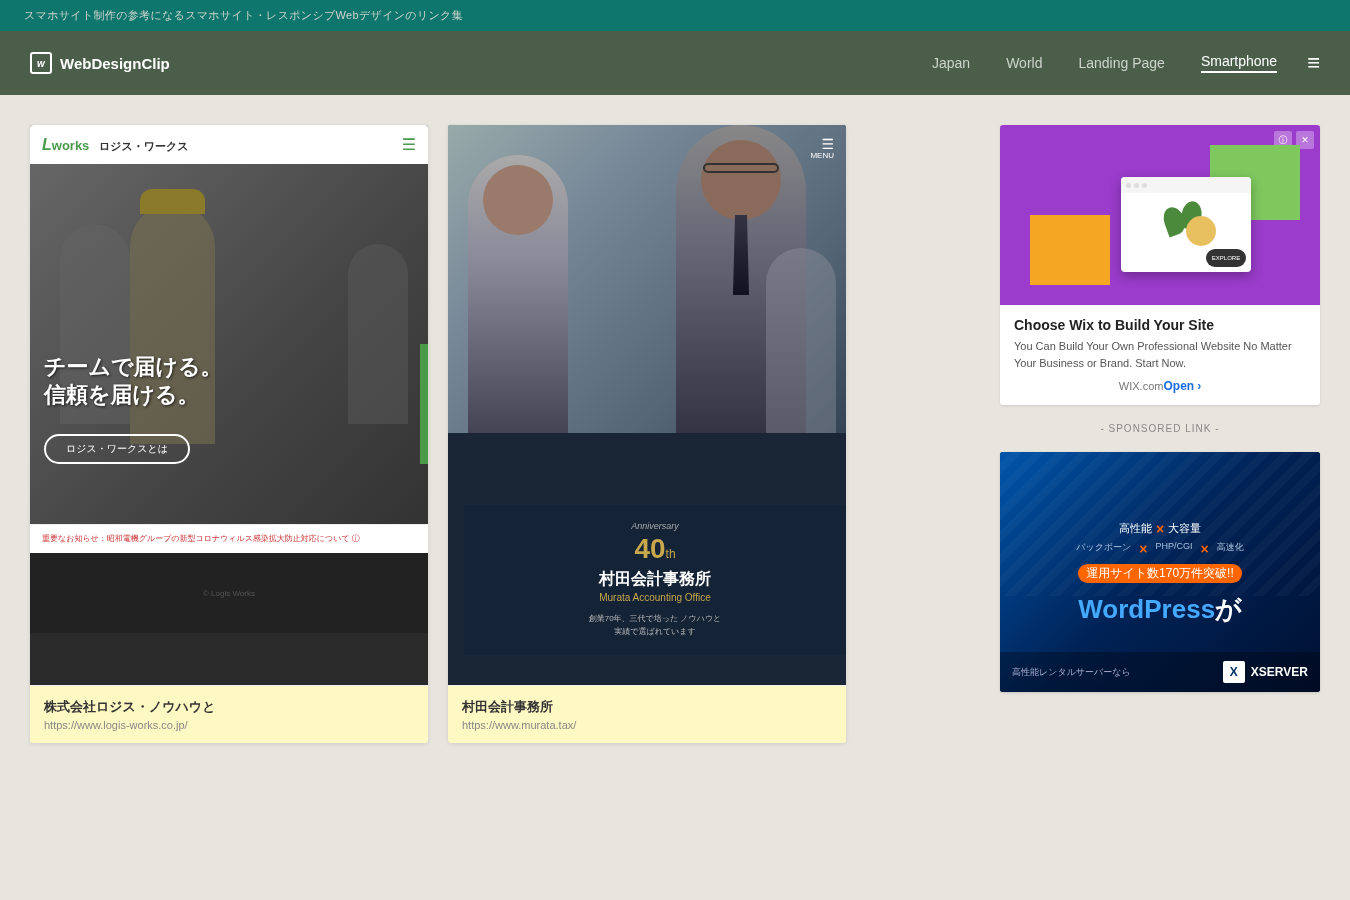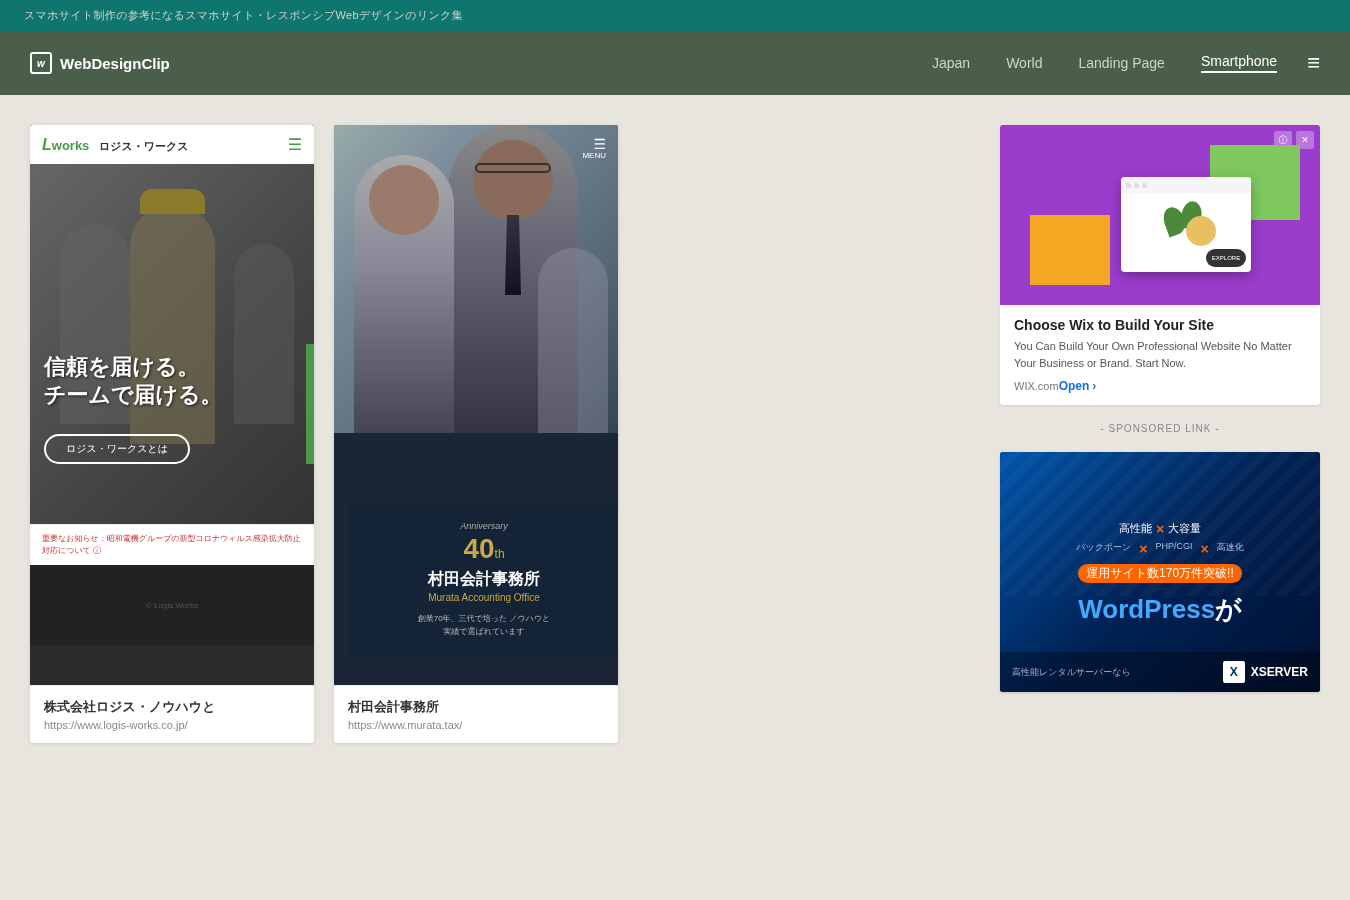--- a/index.html
+++ b/index.html
@@ -79,24 +79,24 @@
 
     
     .cards-area {
       display: flex;
       gap: 20px;
       flex: 1;
     }
 
     
     .card {
-      background: #ffffff;
+      background: #fef9c3;
       border-radius: 3px;
       overflow: hidden;
-      width: 284px;
+      width: 398px;
       flex-shrink: 0;
       box-shadow: 0 1px 4px rgba(0,0,0,0.1);
     }
     .card-screenshot {
       width: 100%;
       height: 560px;
       overflow: hidden;
       position: relative;
     }
     .card-info {
@@ -424,21 +424,21 @@
       margin-bottom: 5px;
     }
     .wix-ad-desc {
       font-size: 11px;
       color: #555;
       line-height: 1.5;
       margin-bottom: 8px;
     }
     .wix-ad-footer {
       display: flex;
-      justify-content: flex-start;
+      justify-content: center;
       align-items: center;
     }
     .wix-domain {
       font-size: 11px;
       color: #777;
     }
     .wix-open-btn {
       color: #1a6de0;
       font-size: 12px;
       font-weight: bold;
@@ -629,22 +629,22 @@
                 <div style="position:absolute; left:100px; top:40px; width:85px; height:240px; background:rgba(120,110,80,0.6); border-radius:42px 42px 0 0;">
 
                   <div style="position:absolute; top:-15px; left:10px; width:65px; height:25px; background:#8a7a2a; border-radius:12px 12px 0 0;"></div>
                 </div>
                 <div style="position:absolute; right:20px; top:80px; width:60px; height:180px; background:rgba(90,90,90,0.5); border-radius:30px 30px 0 0;"></div>
               </div>
             </div>
 
             <div class="card1-text">
               <div class="card1-headline">
+                <div>チームで届ける。</div>
                 <div>信頼を届ける。</div>
-                <div>チームで届ける。</div>
               </div>
               <div class="card1-btn">
                 <span>ロジス・ワークスとは</span>
               </div>
             </div>
 
             <div class="card1-accent"></div>
           </div>
 
           <div class="card1-notice">

